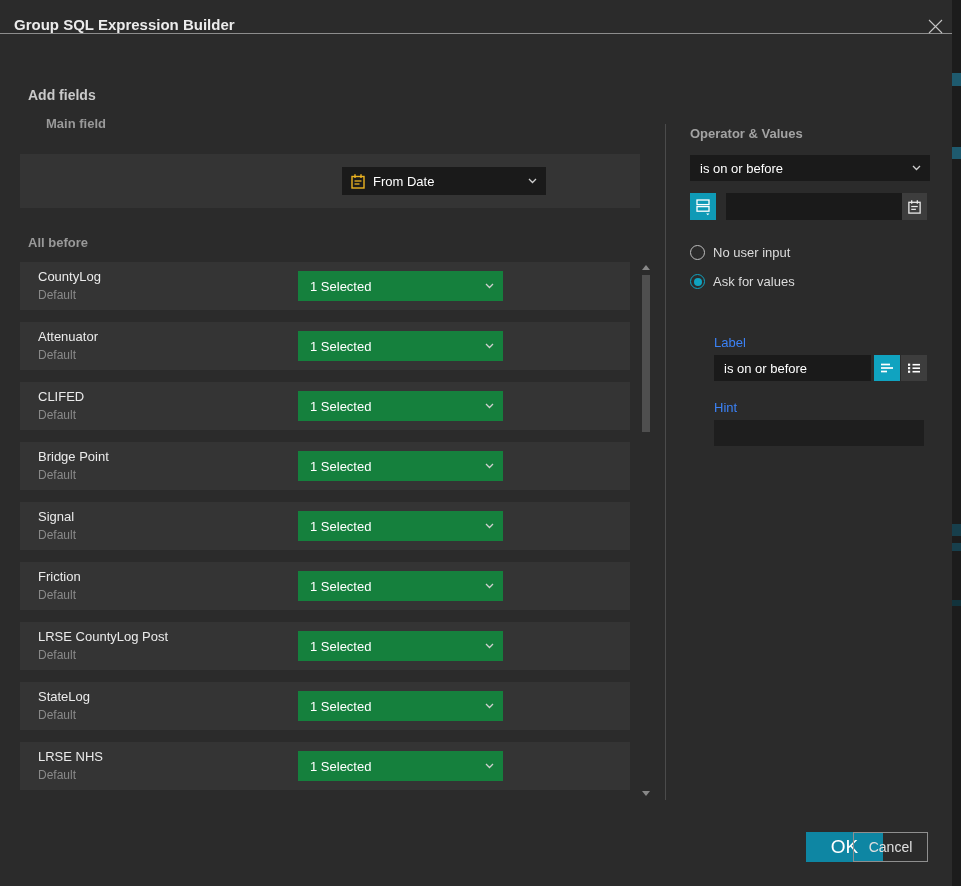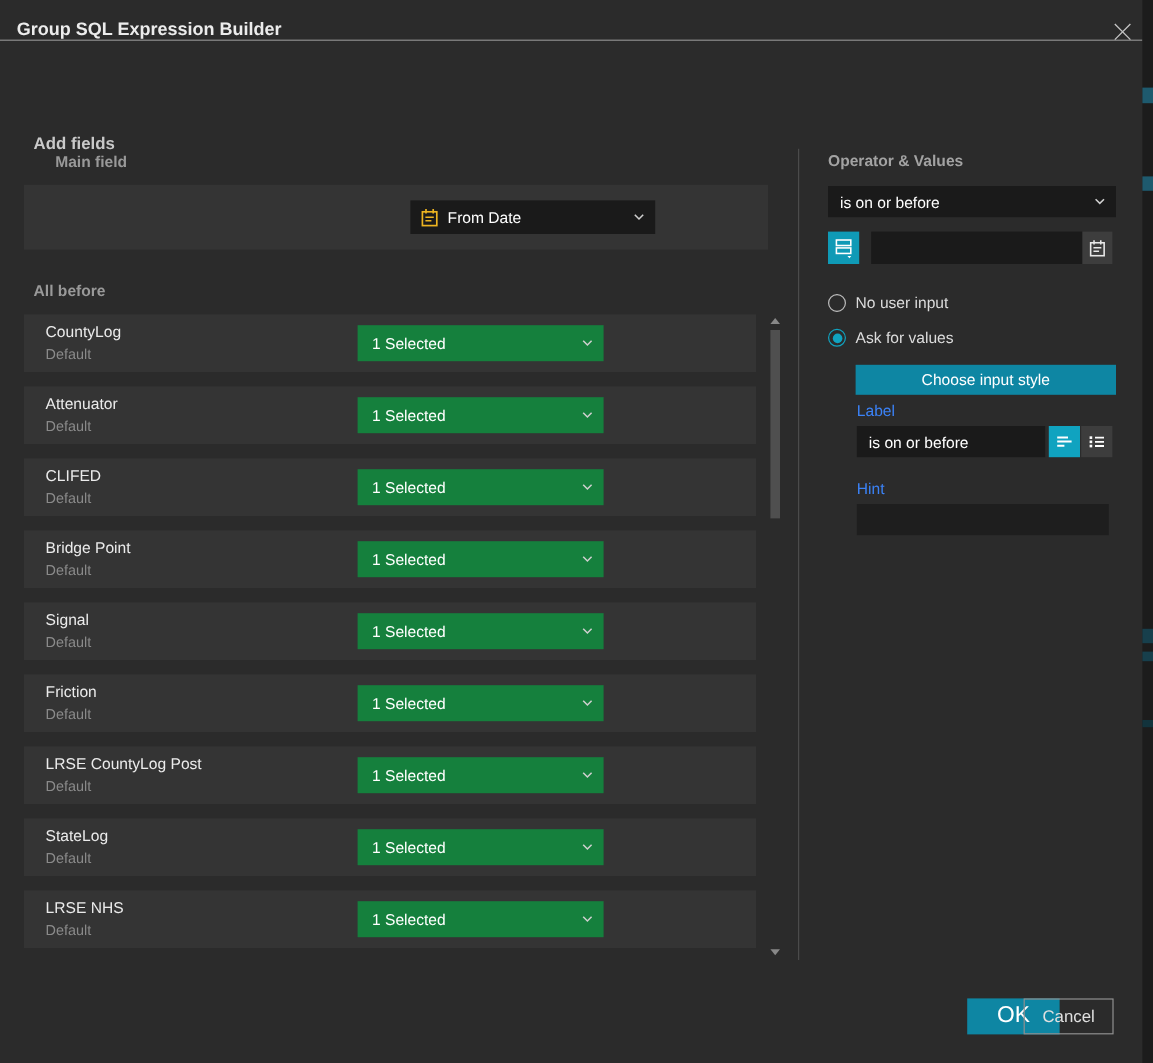--- a/index.html
+++ b/index.html
@@ -11,21 +11,21 @@
   .edge-strip { position:absolute; left:952px; top:0; width:9px; height:886px; background:#1c1c1c; }
   .edge-frag  { position:absolute; left:0; width:9px; }
 
   
   .titlebar { position:absolute; left:0; top:0; width:952px; height:34px;
               border-bottom:1px solid #8d8d8d; }
   .title { position:absolute; left:14px; top:16px; font-size:15px; font-weight:bold; color:#ececec; }
   .close { position:absolute; left:921px; top:12px; width:28px; height:28px;
            display:flex; align-items:center; justify-content:center; cursor:pointer; }
 
-  .heading   { position:absolute; left:28px; top:87px; font-size:14px; font-weight:bold; color:#c9c9c9;margin-top:24px; }
+  .heading   { position:absolute; left:28px; top:87px; font-size:14px; font-weight:bold; color:#c9c9c9; }
   .sub-label { position:absolute; font-size:13px; font-weight:bold; color:#999; }
 
   
   .select { position:absolute; background:#1a1a1a; display:flex; align-items:center;
             color:#fff; font-size:13px; cursor:pointer; }
   .select .chev { position:absolute; right:9px; }
   .dkinput { position:absolute; background:#1a1a1a; border:none; color:#fff;
              font-size:13px; padding:0 10px; font-family:"Liberation Sans", sans-serif; }
 
   
@@ -94,21 +94,21 @@
     <div class="title">Group SQL Expression Builder</div>
     <div class="close">
       <svg width="17" height="17" viewBox="0 0 17 17">
         <path d="M2 2 L15 15 M15 2 L2 15" stroke="#c4c4c4" stroke-width="1.1" fill="none"></path>
       </svg>
     </div>
   </div>
 
   <div class="heading">Add fields</div>
 
-  <div class="sub-label" style="left:28px; top:127px;padding-left:18px;">Main field</div>
+  <div class="sub-label" style="left:28px; top:116px;padding-left:18px;">Main field</div>
   <div class="main-panel">
     <div class="select field-select">
       <svg width="16" height="17" viewBox="0 0 16 17">
         <rect x="2" y="3.5" width="12" height="11.5" fill="none" stroke="#edb421" stroke-width="1.4"></rect>
         <line x1="5" y1="1.2" x2="5" y2="5" stroke="#edb421" stroke-width="1.4"></line>
         <line x1="11" y1="1.2" x2="11" y2="5" stroke="#edb421" stroke-width="1.4"></line>
         <line x1="4.5" y1="8" x2="11.5" y2="8" stroke="#edb421" stroke-width="1.3"></line>
         <line x1="4.5" y1="11" x2="9.5" y2="11" stroke="#edb421" stroke-width="1.3"></line>
       </svg>
       <span>From Date</span>
@@ -246,21 +246,20 @@
 
   <div class="radio-row" style="top:245px;">
     <span class="radio"></span>
     <span class="radio-label">No user input</span>
   </div>
   <div class="radio-row" style="top:274px;">
     <span class="radio selected"></span>
     <span class="radio-label">Ask for values</span>
   </div>
 
-  <div class="choose-btn">Choose input style</div>
 
   <div class="small-label" style="left:714px; top:335px;">Label</div>
   <input class="dkinput label-input" value="is on or before" style="">
   <div class="style-btn active">
     <svg width="16" height="16" viewBox="0 0 16 16">
       <line x1="2" y1="4.5" x2="11" y2="4.5" stroke="#fff" stroke-width="1.7"></line>
       <line x1="2" y1="8" x2="14" y2="8" stroke="#fff" stroke-width="1.7"></line>
       <line x1="2" y1="11.5" x2="8" y2="11.5" stroke="#fff" stroke-width="1.7"></line>
     </svg>
   </div>

